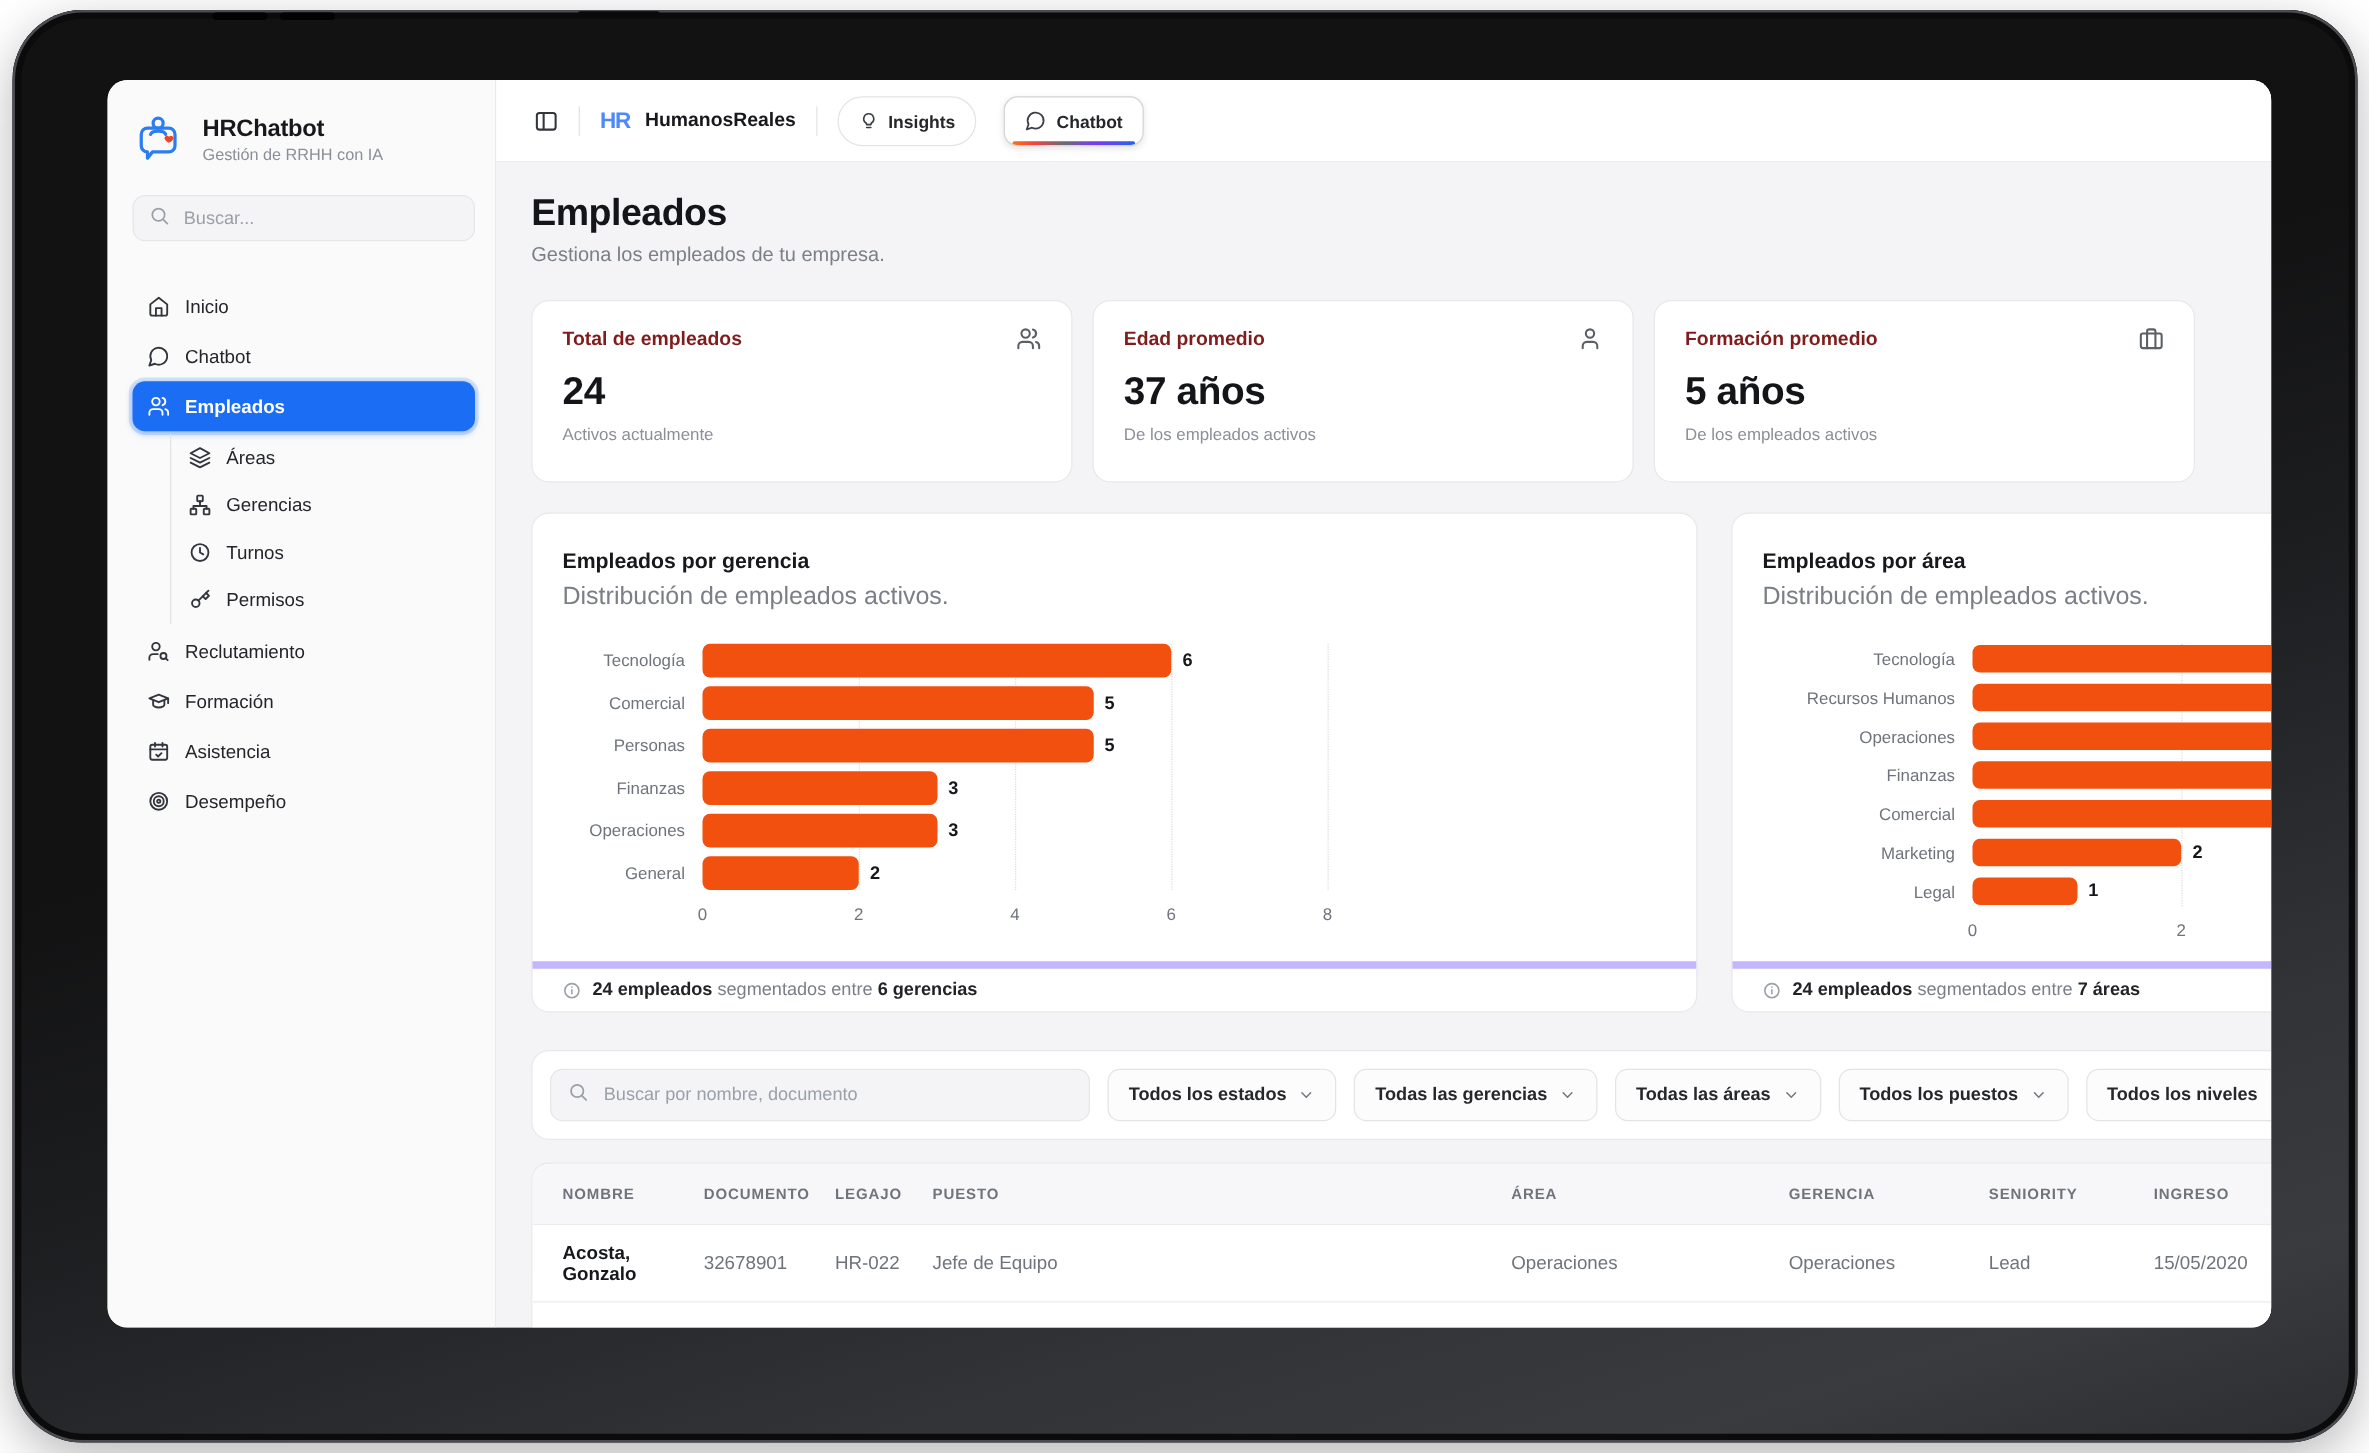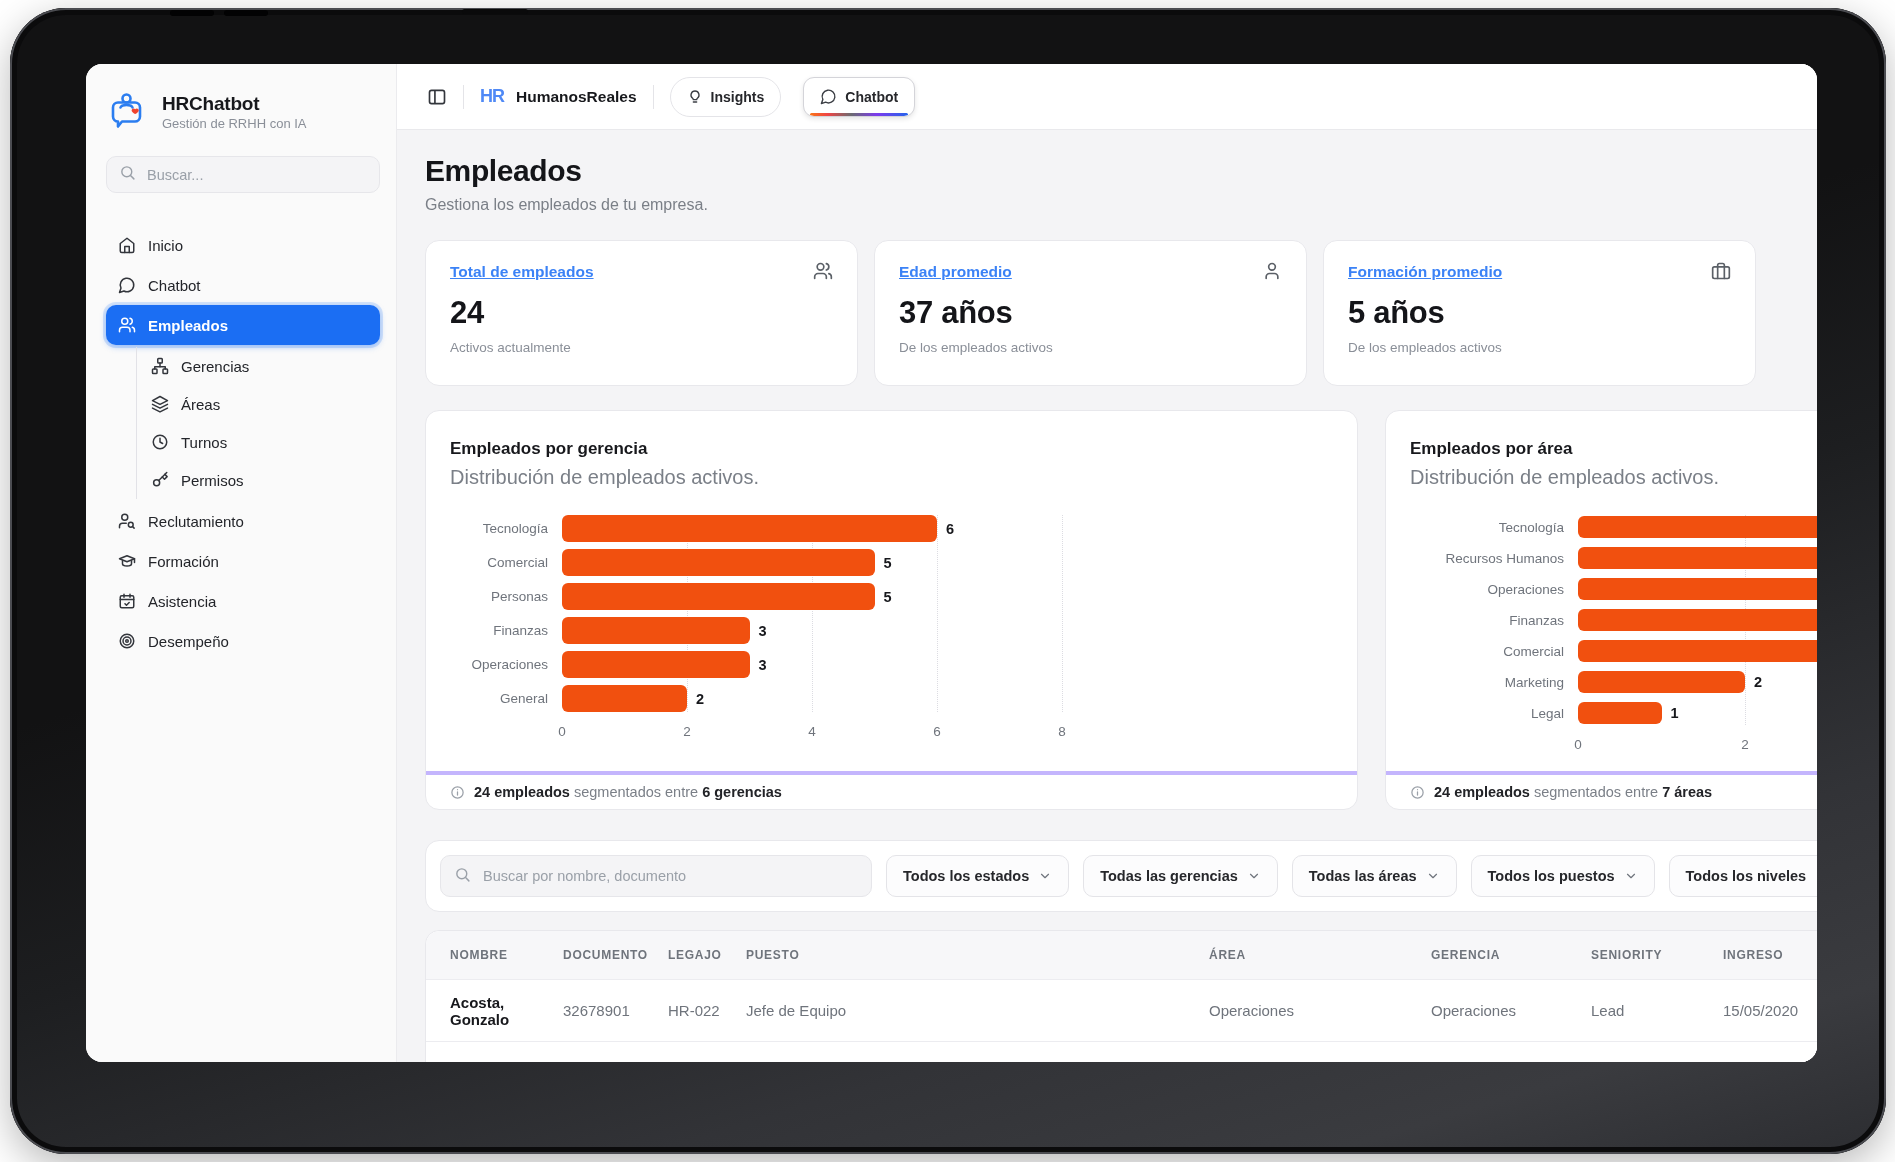--- a/index.html
+++ b/index.html
@@ -55,41 +55,41 @@
   .scroll { flex:1; overflow:hidden; padding:24px 0 0 28px; }
   .content { width:1893px; }
   .page-title { font-size:30px; font-weight:800; color:#141519; letter-spacing:-0.4px; }
   .page-sub { font-size:16px; color:#7a7f87; margin-top:8px; }
 
   
   .card { background:#ffffff; border:1px solid #e8e8ec; border-radius:14px; }
 
   .stats-row { display:flex; gap:16px; margin-top:26px; }
   .stat-card { width:433px; min-width:433px; height:146px; padding:22px 24px; position:relative; }
-  .stat-label { font-size:15.5px; font-weight:700; color:#3b82f6;text-decoration:underline; }
+  .stat-label { font-size:15.5px; font-weight:700; color:#7f1d1d; }
   .stat-icon { position:absolute; right:24px; top:20px; color:#5b6067; }
   .stat-value { font-size:31px; font-weight:800; color:#141519; margin-top:14px; letter-spacing:-0.3px; }
   .stat-caption { font-size:13.5px; color:#8a8f98; margin-top:9px; }
 
   .charts-row { display:flex; gap:27px; margin-top:24px; }
   .chart-card { width:933px; min-width:933px; height:400px; display:flex; flex-direction:column; padding:28px 24px 0 24px; }
   .chart-title { font-size:17px; font-weight:700; color:#17181c; }
   .chart-sub { font-size:20px; color:#7a7f87; margin-top:7px; }
   .chart-flex { display:flex; margin-top:26px; }
   .labels-col { display:flex; flex-direction:column; gap:7px; text-align:right; padding-right:14px; }
   .labels-col .cat { font-size:13.5px; color:#6f747c; display:flex; align-items:center; justify-content:flex-end; }
   .plot-col { flex:1; position:relative; }
   .gridline { position:absolute; top:0; width:0; border-left:1px dotted #dcdce2; }
   .bars { display:flex; flex-direction:column; gap:7px; position:relative; }
   .bar-row { display:flex; align-items:center; }
   .bar { border-radius:6px; }
   .bar-value { margin-left:9px; font-size:14.5px; font-weight:700; color:#17181c; }
   .axis { position:relative; height:34px; }
   .tick { position:absolute; top:12px; transform:translateX(-50%); font-size:13.5px; color:#6f747c; }
-  .chart-footer { margin-top:auto; border-top:4px solid #c4b5fd; margin-left:-24px; margin-right:-24px;
+  .chart-footer { margin-top:auto; border-top:6px solid #c4b5fd; margin-left:-24px; margin-right:-24px;
     padding:9px 24px; display:flex; align-items:center; gap:9px; font-size:14.5px; color:#7a7f87; }
   .chart-footer .icn { color:#9aa0a8; display:flex; }
   .chart-footer b { color:#222327; font-weight:700; }
 
   
   .filter-card { width:1570px; margin-top:30px; padding:14px; display:flex; gap:14px; align-items:center; }
   .filter-search { flex:0 0 432px; height:42px; background:#f4f4f6; border:1px solid #e6e6ea; border-radius:10px;
     display:flex; align-items:center; gap:10px; padding:0 13px; color:#9aa0a8; }
   .filter-search input { border:none; outline:none; background:transparent; font-size:14.5px; width:100%; color:#3c3f45; font-family:inherit; }
   .filter-search input::placeholder { color:#9aa0a8; }
@@ -168,38 +168,38 @@
                 <path d="M22 21v-2a4 4 0 0 0-3-3.87"></path>
                 <path d="M16 3.13a4 4 0 0 1 0 7.75"></path>
               </svg>
             </span>
             <span>Empleados</span>
           </div>
           <div class="submenu">
             <div class="nav-item">
               <span class="icn">
                 <svg width="18" height="18" viewBox="0 0 24 24" fill="none" stroke="currentColor" stroke-width="2" stroke-linecap="round" stroke-linejoin="round">
+                  <path d="M12 2 2 7.5l10 5 10-5z"></path>
+                  <path d="M2 12.5l10 5 10-5"></path>
+                  <path d="M2 17.5l10 5 10-5"></path>
+                </svg>
+              </span>
+              <span>Áreas</span>
+            </div>
+            <div class="nav-item">
+              <span class="icn">
+                <svg width="18" height="18" viewBox="0 0 24 24" fill="none" stroke="currentColor" stroke-width="2" stroke-linecap="round" stroke-linejoin="round">
                   <rect x="9" y="2" width="6" height="6" rx="1"></rect>
                   <rect x="2" y="16" width="6" height="6" rx="1"></rect>
                   <rect x="16" y="16" width="6" height="6" rx="1"></rect>
                   <path d="M5 16v-3h14v3"></path>
                   <path d="M12 13V8"></path>
                 </svg>
               </span>
               <span>Gerencias</span>
-            </div>
-            <div class="nav-item">
-              <span class="icn">
-                <svg width="18" height="18" viewBox="0 0 24 24" fill="none" stroke="currentColor" stroke-width="2" stroke-linecap="round" stroke-linejoin="round">
-                  <path d="M12 2 2 7.5l10 5 10-5z"></path>
-                  <path d="M2 12.5l10 5 10-5"></path>
-                  <path d="M2 17.5l10 5 10-5"></path>
-                </svg>
-              </span>
-              <span>Áreas</span>
             </div>
             <div class="nav-item">
               <span class="icn">
                 <svg width="18" height="18" viewBox="0 0 24 24" fill="none" stroke="currentColor" stroke-width="2" stroke-linecap="round" stroke-linejoin="round">
                   <circle cx="12" cy="12" r="9"></circle>
                   <path d="M12 7v5l3.5 2"></path>
                 </svg>
               </span>
               <span>Turnos</span>
             </div>

